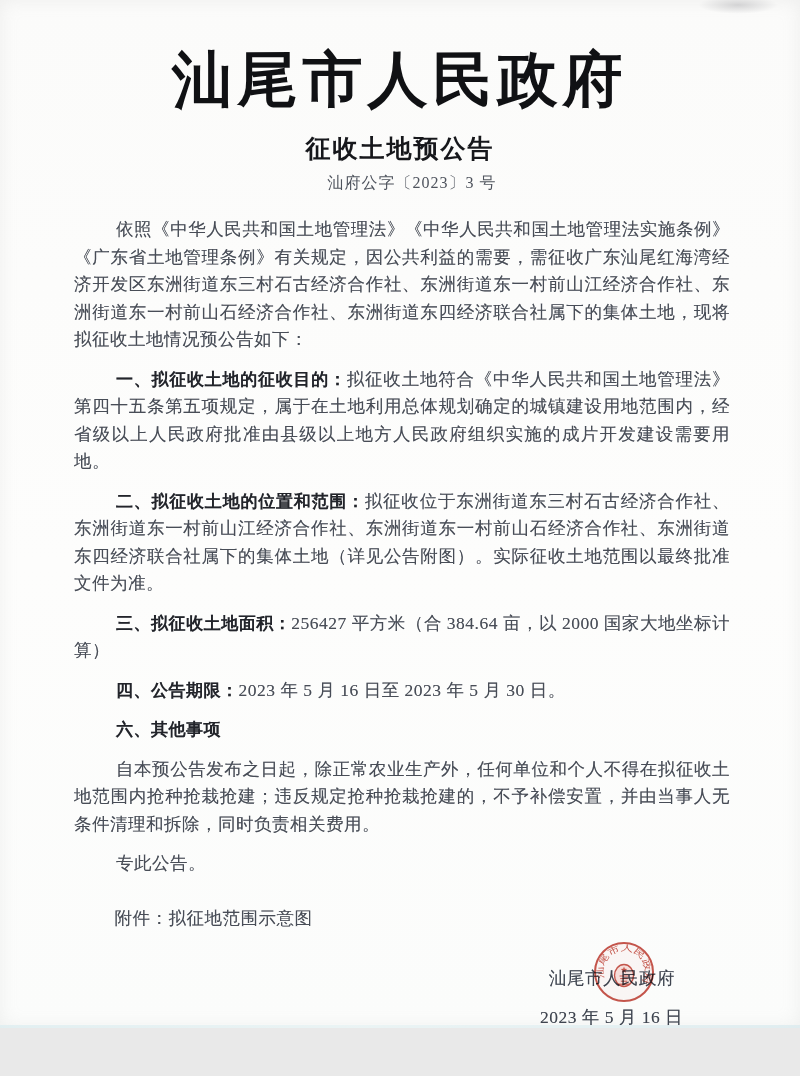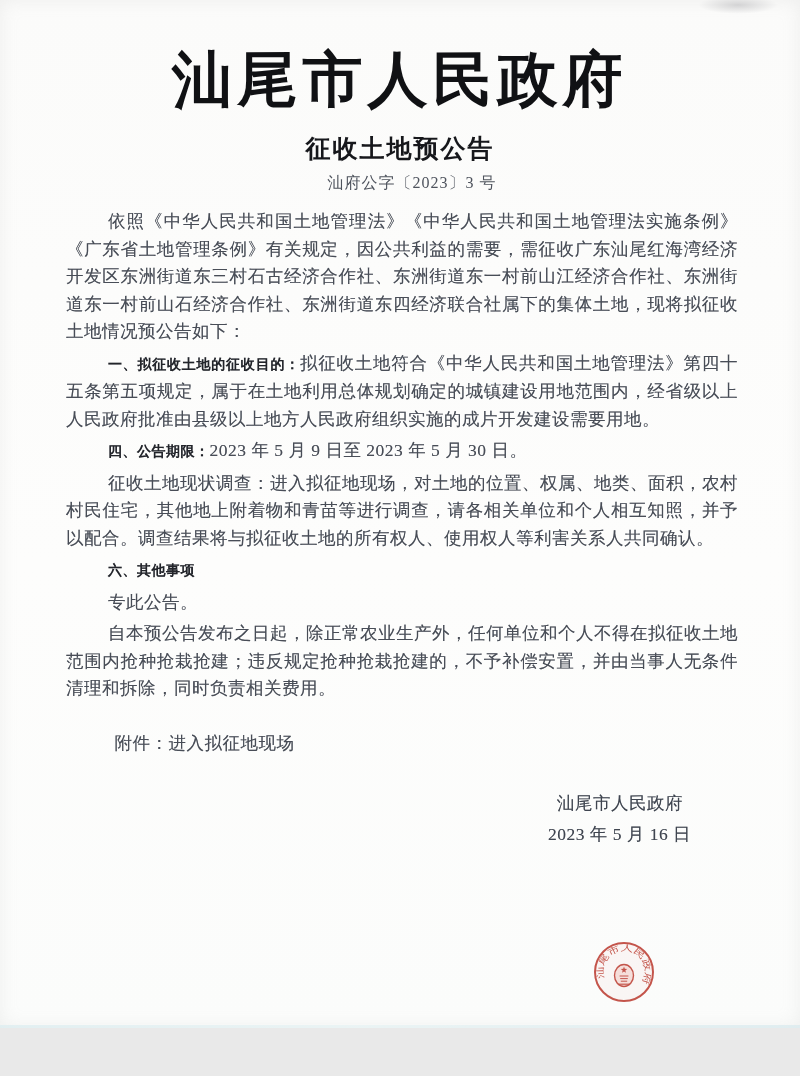--- a/index.html
+++ b/index.html
@@ -33,25 +33,25 @@
     position:absolute;top:171px;left:12px;width:100%;
     text-align:center;font-size:16px;line-height:24px;
     letter-spacing:1px;color:#4e535d;
   }
   .body-text{
     position:absolute;top:204px;left:62px;width:680px;
     font-size:17.5px;line-height:27.5px;color:#484d57;
     text-align:justify;letter-spacing:0.5px;
     text-shadow:0 0 0.5px rgba(72,77,87,0.45);
   }
-  .body-text p{margin:4px;text-indent:2.4em;}
+  .body-text p{margin:12px;text-indent:2.4em;}
   .lead{
     font-weight:700;color:#22242a;
     font-family:"Liberation Sans","DejaVu Sans",sans-serif;
-    font-size:14px;
+    font-size:17px;
   }
   .attachment{margin-top:27.5px !important;margin-left:0.6em !important;}
   .sig-issuer{
     margin-top:32px !important;text-indent:0 !important;
     text-align:right;padding-right:55px;color:#3f4550;font-size:17.5px;
   }
   .sig-date{
     text-indent:0 !important;text-align:right;padding-right:47px;
     color:#3f4550;font-size:17.5px;
   }
@@ -73,35 +73,36 @@
 
   <h1 class="authority">汕尾市人民政府</h1>
   <h2 class="doc-title">征收土地预公告</h2>
   <div class="doc-number">汕府公字〔2023〕3 号</div>
 
   <div class="body-text">
     <p><span>依照《中华人民共和国土地管理法》《中华人民共和国土地管理法实施条例》《广东省土地管理条例》有关规定，因公共利益的需要，需征收广东汕尾红海湾经济开发区东洲街道东三村石古经济合作社、东洲街道东一村前山江经济合作社、东洲街道东一村前山石经济合作社、东洲街道东四经济联合社属下的集体土地，现将拟征收土地情况预公告如下：</span></p>
 
     <p><b class="lead">一、拟征收土地的征收目的：</b><span>拟征收土地符合《中华人民共和国土地管理法》第四十五条第五项规定，属于在土地利用总体规划确定的城镇建设用地范围内，经省级以上人民政府批准由县级以上地方人民政府组织实施的成片开发建设需要用地。</span></p>
 
+    <p><b class="lead">二、拟征收土地的位置和范围：</b><span>拟征收位于东洲街道东三村石古经济合作社、东洲街道东一村前山江经济合作社、东洲街道东一村前山石经济合作社、东洲街道东四经济联合社属下的集体土地（详见公告附图）。实际征收土地范围以最终批准文件为准。</span></p>
+
+    <p><b class="lead">三、拟征收土地面积：</b><span>256427 平方米（合 384.64 亩，以 2000 国家大地坐标计算）</span></p>
+
+    <p><b class="lead">四、公告期限：</b><span>2023 年 5 月 16 日至 2023 年 5 月 30 日。</span></p>
 
 
-    <p><b class="lead">四、公告期限：</b><span>2023 年 5 月 9 日至 2023 年 5 月 30 日。</span></p>
-
-
-    <p><span>征收土地现状调查：进入拟征地现场，对土地的位置、权属、地类、面积，农村村民住宅，其他地上附着物和青苗等进行调查，请各相关单位和个人相互知照，并予以配合。调查结果将与拟征收土地的所有权人、使用权人等利害关系人共同确认。</span></p>
 
 
     <p><b class="lead">六、其他事项</b></p>
 
+    <p><span>自本预公告发布之日起，除正常农业生产外，任何单位和个人不得在拟征收土地范围内抢种抢栽抢建；违反规定抢种抢栽抢建的，不予补偿安置，并由当事人无条件清理和拆除，同时负责相关费用。</span></p>
+
     <p><span>专此公告。</span></p>
 
-    <p><span>自本预公告发布之日起，除正常农业生产外，任何单位和个人不得在拟征收土地范围内抢种抢栽抢建；违反规定抢种抢栽抢建的，不予补偿安置，并由当事人无条件清理和拆除，同时负责相关费用。</span></p>
-
-    <p class="attachment">附件：进入拟征地现场</p>
+    <p class="attachment">附件：拟征地范围示意图</p>
 
     <p class="sig-issuer">汕尾市人民政府</p>
     <p class="sig-date">2023 年 5 月 16 日</p>
   </div>
 
   <div class="seal">
     <svg width="70" height="70" viewBox="0 0 70 70" xmlns="http://www.w3.org/2000/svg">
       <circle cx="35" cy="35" r="29" fill="rgba(235,160,150,0.08)" stroke="#c2473d" stroke-width="2"></circle>
       <path id="sealArc" d="M 15.3,42.2 A 21,21 0 1 1 54.7,42.2" fill="none"></path>
       <text font-size="8.4" fill="#c2473d" font-family="'Liberation Serif','DejaVu Serif',serif">

